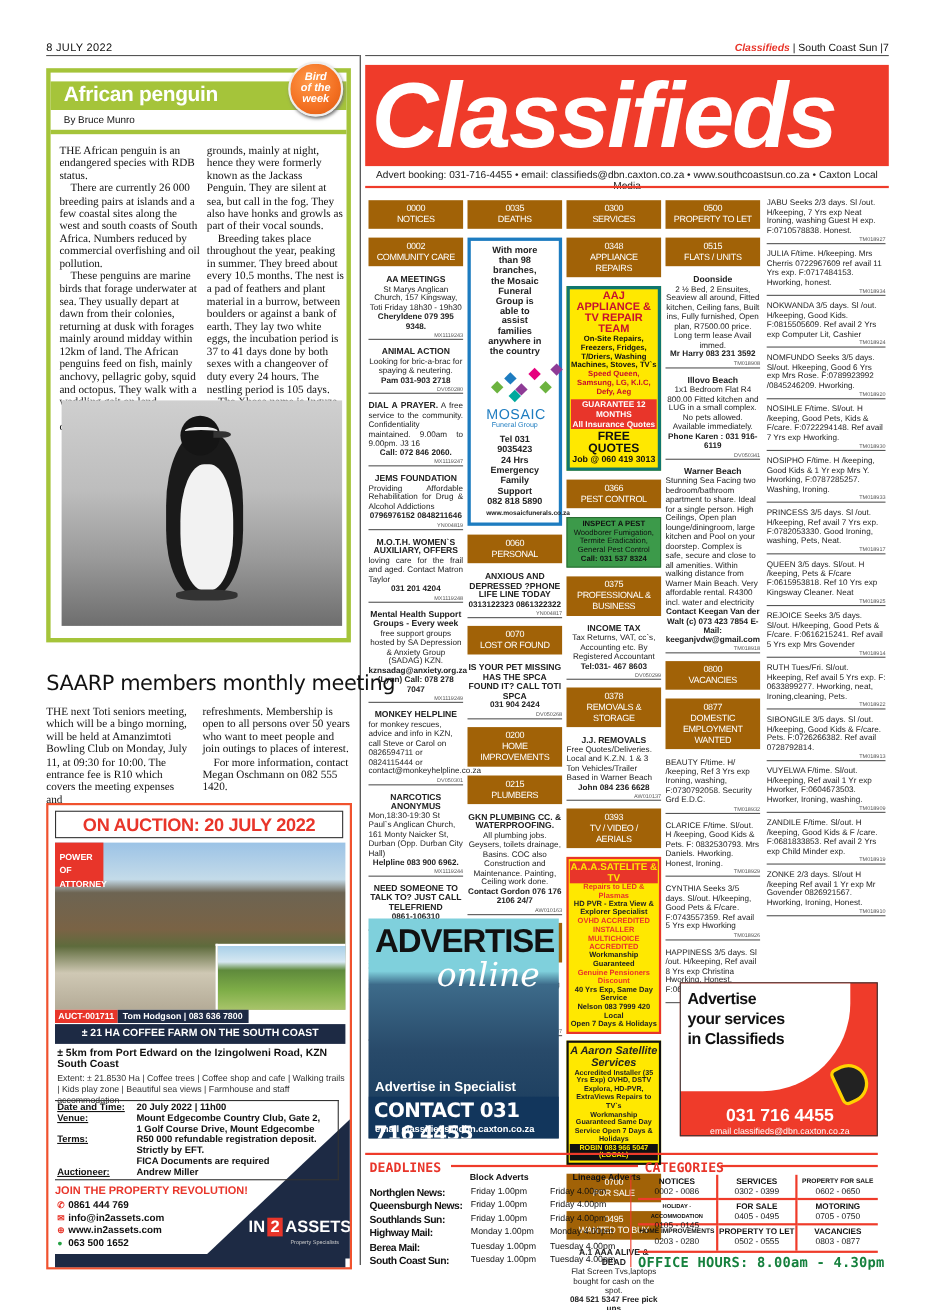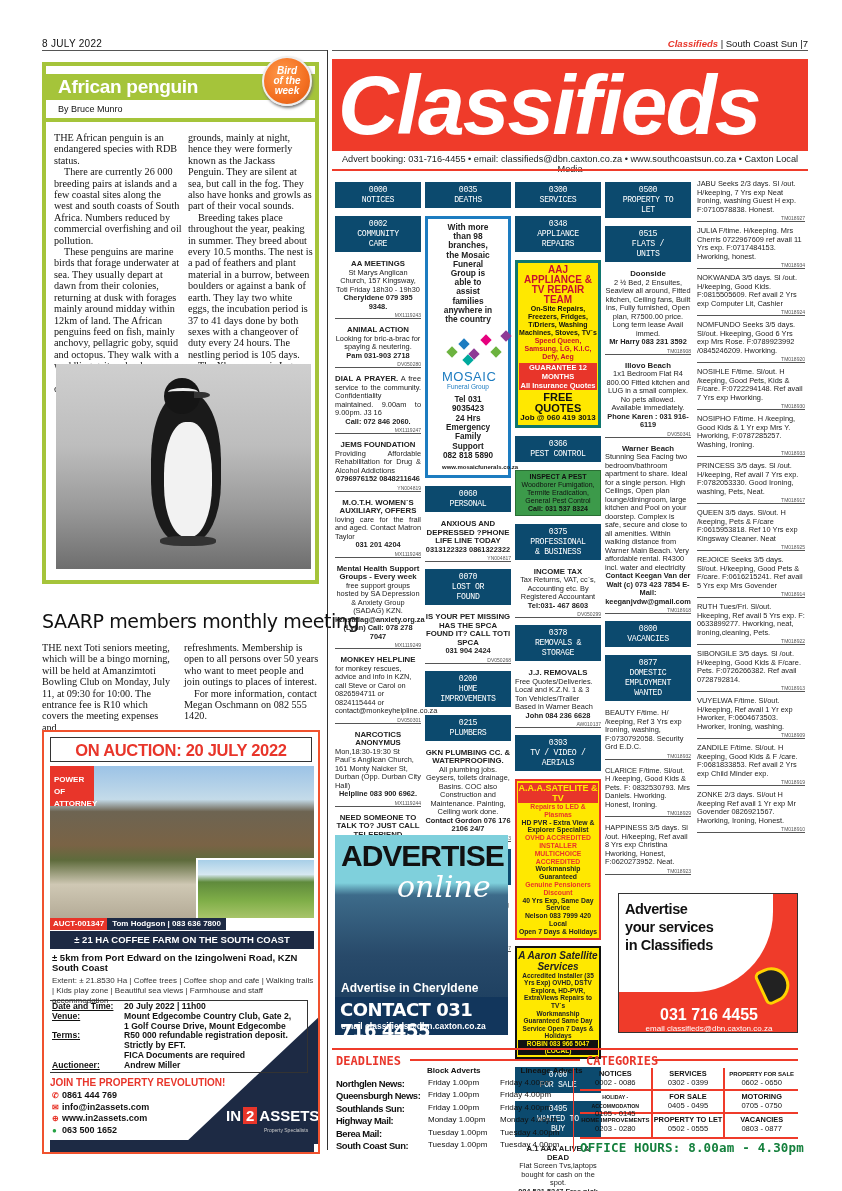--- a/index.html
+++ b/index.html
@@ -55,21 +55,21 @@
   .in2 .two { background: #e8352a; padding: 0 3px; margin: 0 2px; }
   .in2-sub { left: 220px; top: 395px; color: #ccc; font-size: 5px; }
   .auct-fine { left: 6px; top: 408px; width: 264px; height: 16px; background: #1d2a44; color: #aab; font-size: 3.5px; line-height: 4px; padding: 1px 3px; overflow: hidden; }
 
   
   .masthead { left: 332px; top: 59px; width: 476px; height: 92px; background: #ef3b2a; color: #fff; font-weight: bold; font-style: italic; font-size: 84px; line-height: 92px; letter-spacing: -2px; padding-left: 6px; font-family: "Liberation Sans", sans-serif; }
   .booking { left: 332px; top: 152px; width: 476px; font-size: 9.2px; color: #222; text-align: center; padding-top: 2px; }
   .booking-rule { left: 332px; top: 169px; width: 476px; height: 1.5px; background: #ef3b2a; }
 
   .col { position: absolute; width: 86px; font-size: 7.4px; line-height: 8.5px; color: #222; }
-  .cat { background: #0c4a6e; color: #fff; text-align: center; font-size: 8.2px; line-height: 10px; padding: 3px 15px; margin: 2px 0 8px; letter-spacing: -0.3px; font-family: Liberation Mono, monospace; }
+  .cat { background: #a16207; color: #fff; text-align: center; font-size: 8.2px; line-height: 10px; padding: 3px 5px; margin: 2px 0 8px; letter-spacing: -0.3px; font-family: Liberation Sans, sans-serif; }
   .ad { text-align: center; margin-bottom: 7px; }
   .ad .t { font-weight: bold; font-size: 7.8px; }
   .ad .b { font-weight: bold; }
   .ad.left { text-align: left; }
   .ref { text-align: right; font-size: 5px; color: #555; border-bottom: 1px solid #555; line-height: 6px; margin-top: 1px; }
   .just { text-align: justify; }
 
   .mosaic { border: 3px solid #1d7cc0; padding: 4px 14px; text-align: center; margin-bottom: 8px; }
   .mosaic .hd { font-weight: bold; font-size: 8.4px; line-height: 9.2px; }
   .mosaic .logo { height: 40px; margin: 4px auto 2px; width: 70px; position: relative; }
@@ -187,21 +187,21 @@
 <div class="abs auction">
   <div class="abs auction-head">ON AUCTION: 20 JULY 2022</div>
   <div class="abs auction-photo">
     <div class="poa">
       <div>POWER OF</div>
       <div>ATTORNEY</div>
     </div>
     <div class="inset"></div>
   </div>
   <div class="abs auct-strip">
-    <span class="code">AUCT-001347</span>
+    <span class="code">AUCT-001711</span>
     <span class="agent">Tom Hodgson | 083 636 7800</span>
   </div>
   <div class="abs auct-banner">± 21 HA COFFEE FARM ON THE SOUTH COAST</div>
   <div class="abs auct-loc">± 5km from Port Edward on the Izingolweni Road, KZN South Coast</div>
   <div class="abs auct-features">Extent: ± 21.8530 Ha | Coffee trees | Coffee shop and cafe | Walking trails | Kids play zone | Beautiful sea views | Farmhouse and staff accommodation</div>
   <div class="abs auct-diag"></div>
   <div class="abs auct-table">
     <div class="row">
         <span class="k">Date and Time:</span>
         <span>20 July 2022 | 11h00</span>
@@ -503,20 +503,24 @@
     </div>
   <div class="ad left" style="text-align:left">
       <div>BEAUTY F/time. H/ /keeping, Ref 3 Yrs exp Ironing, washing, F:0730792058. Security Grd E.D.C.</div>
       <div class="ref">TM018932</div>
     </div>
   <div class="ad left" style="text-align:left">
       <div>CLARICE F/time. Sl/out. H /keeping, Good Kids &amp; Pets. F: 0832530793. Mrs Daniels. Hworking. Honest, Ironing.</div>
       <div class="ref">TM018929</div>
     </div>
   <div class="ad left" style="text-align:left">
+      <div>CYNTHIA Seeks 3/5 days. Sl/out. H/keeping, Good Pets &amp; F/care. F:0743557359. Ref avail 5 Yrs exp Hworking</div>
+      <div class="ref">TM018926</div>
+    </div>
+  <div class="ad left" style="text-align:left">
       <div>HAPPINESS 3/5 days. Sl /out. H/keeping, Ref avail 8 Yrs exp Christina Hworking, Honest, F:0620273952. Neat.</div>
       <div class="ref">TM018923</div>
     </div>
 </div>
 
 <div class="col" style="left:697px;top:180px;width:108px;">
   <div class="ad left" style="text-align:left;margin-bottom:5px">
       <div>JABU Seeks 2/3 days. Sl /out. H/keeping, 7 Yrs exp Neat Ironing, washing Guest H exp. F:0710578838. Honest.</div>
       <div class="ref">TM018927</div>
     </div>
@@ -570,21 +574,21 @@
     </div>
   <div class="ad left" style="text-align:left;margin-bottom:5px">
       <div>ZONKE 2/3 days. Sl/out H /keeping Ref avail 1 Yr exp Mr Govender 0826921567. Hworking, Ironing, Honest.</div>
       <div class="ref">TM018910</div>
     </div>
 </div>
 
 <div class="abs adv-online">
   <div class="a1">ADVERTISE</div>
   <div class="a2">online</div>
-  <div class="a3">Advertise in Cheryldene</div>
+  <div class="a3">Advertise in Specialist</div>
   <div class="a4">
     <div class="c">CONTACT 031 716 4455</div>
     <div class="e">email classifieds@dbn.caxton.co.za</div>
   </div>
 </div>
 
 <div class="abs adv-services">
   <div class="bubble"></div>
   <div class="t">
     <div>Advertise</div>

